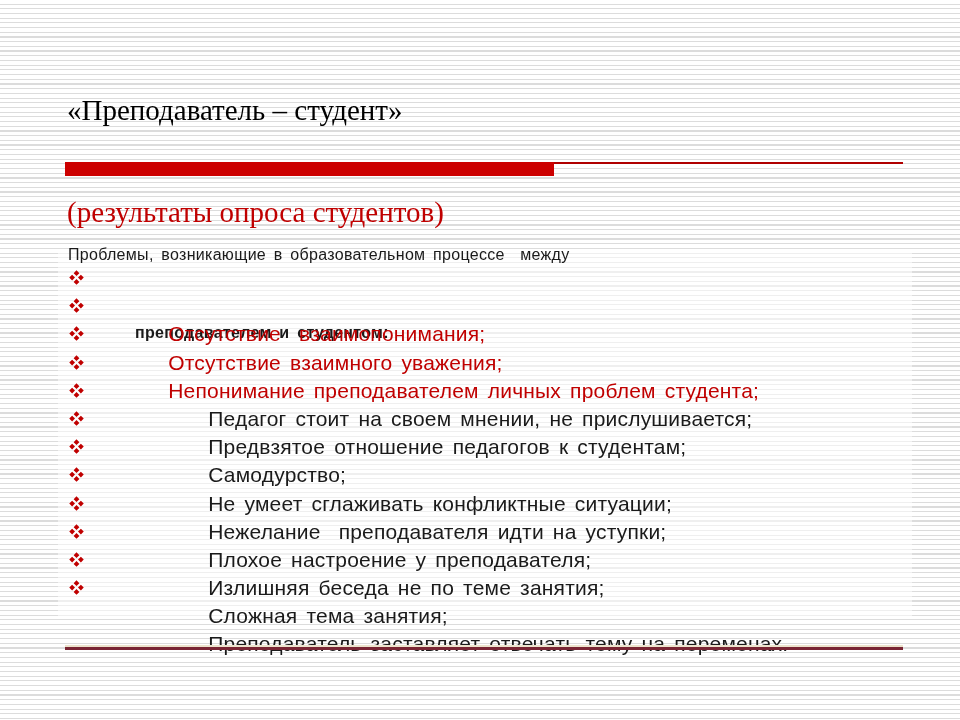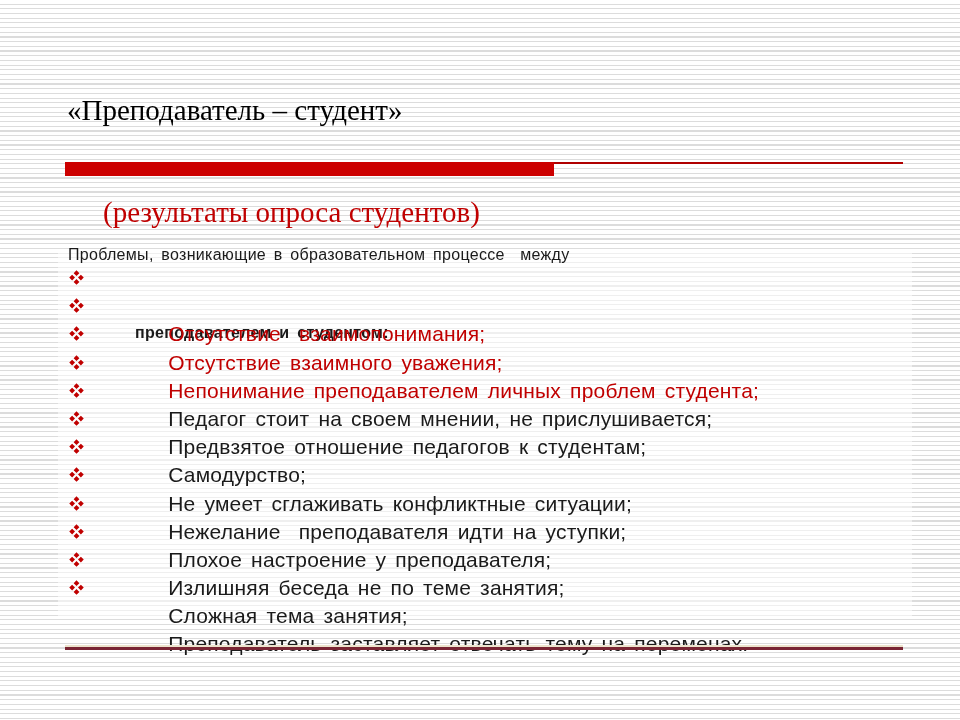--- a/index.html
+++ b/index.html
@@ -27,21 +27,21 @@
     position:absolute;left:58px;top:250px;width:854px;height:368px;
     background:rgba(255,255,255,0.55);
   }
   
   .title{
     position:absolute;left:67px;top:25px;width:840px;
     font-family:"Liberation Serif", serif;
     font-size:29px;line-height:34px;color:#000000;
     white-space:pre-wrap;
   }
-  .title .line3{color:var(--red);margin-left:36px;}
+  .title .line3{color:var(--red);}
   .title b{font-weight:normal;}
   
   .divider-thin{
     position:absolute;left:65px;top:162px;width:838px;height:2px;
     background:var(--thin-red);
   }
   .divider-thick{
     position:absolute;left:65px;top:162px;width:489px;height:14px;
     background:var(--bar-red);
   }
@@ -64,21 +64,21 @@
     position:relative;height:28.2px;line-height:28.2px;
     padding-left:49px;white-space:pre;
   }
   .bullet{
     position:absolute;left:4px;top:6px;width:15px;height:15px;
     color:var(--red);
   }
   .bullet svg{display:block;width:15px;height:15px;}
   .item-text{white-space:pre-wrap;}
   li[data-color="red"] .item-text{color:var(--red);}
-  li[data-color="black"] .item-text{color:var(--black);}
+  li[data-color="black"] .item-text{color:var(--black);margin-left:40px;}
   
   .bottom-rule-cream{
     position:absolute;left:65px;top:645px;width:838px;height:2px;
     background:var(--cream);
   }
   .bottom-rule-maroon{
     position:absolute;left:65px;top:647px;width:838px;height:2.5px;
     background:var(--maroon);
   }
 </style>

